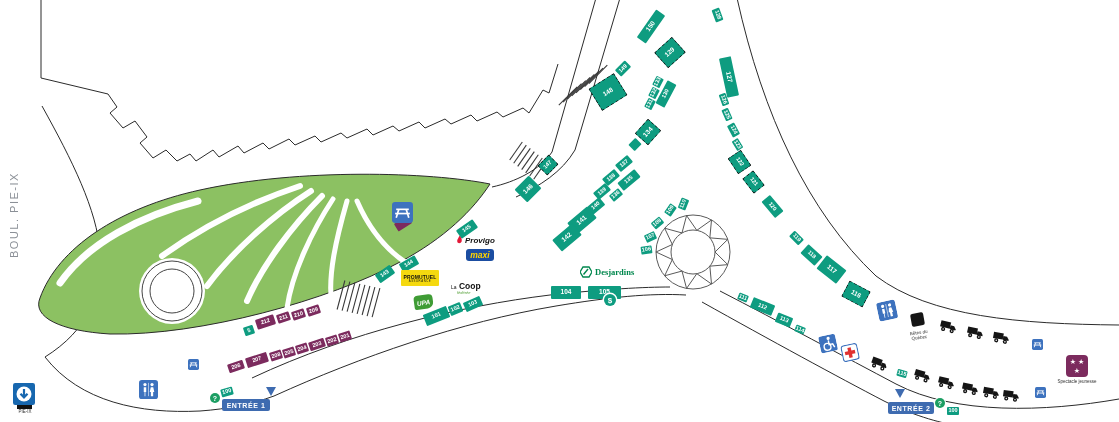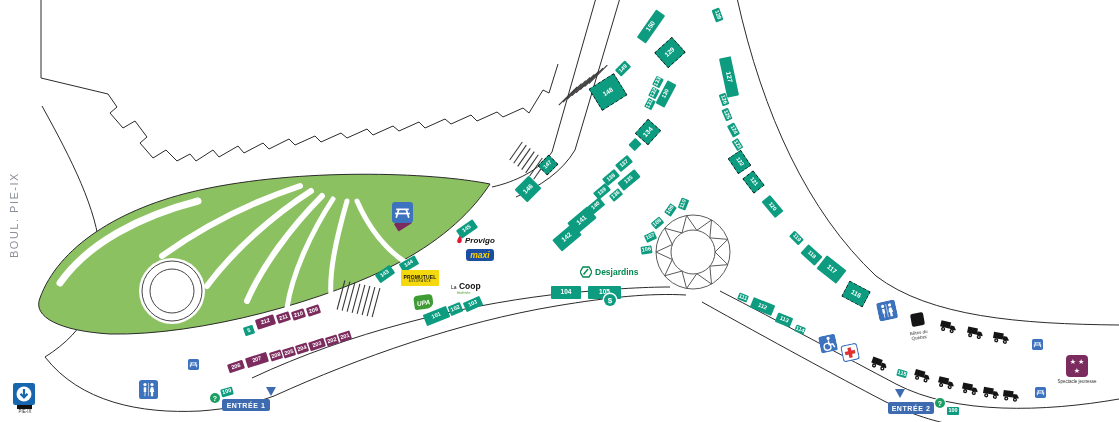--- a/index.html
+++ b/index.html
@@ -41,21 +41,21 @@
              justify-content:center;border-radius:1px;}
   #promutuel .t1{font-size:5px;font-weight:bold;color:#111;letter-spacing:.03em;line-height:6px;}
   #promutuel .t2{font-size:2.8px;color:#111;letter-spacing:.2em;line-height:3px;}
   #lacoop{left:451px;top:282px;flex-direction:column;align-items:flex-start;}
   #lacoop .t1{font-size:8.5px;font-weight:bold;color:#111;line-height:8px;}
   #lacoop .t1 .la{font-size:5px;font-weight:normal;}
   #lacoop .t2{font-size:4px;color:#4C9C2E;font-style:italic;line-height:4px;margin-left:6px;}
   #upa{left:414px;top:295px;width:19px;height:14px;background:#3F9C35;border-radius:4px 4px 6px 2px;
        justify-content:center;transform:rotate(-8deg);}
   #upa .txt{color:#fff;font-weight:bold;font-style:italic;font-size:6.5px;}
-  #desjardins{left:580px;top:266px;}
+  #desjardins{left:580px;top:266px;font-family:Liberation Serif, serif;}
   #desjardins .txt{font-size:8.5px;font-weight:bold;color:#00874D;margin-left:3px;}
 </style>
 </head>
 <body>
 
 <div id="stage">
 
   <svg id="roads" width="1119" height="422">
 
     <path d="M41,-2 L41,78 L108,94 L117,107 L110,113 L123,128 L135,121 L147,137 L140,143 L153,158 L166,150 L177,161 L190,154 L196,161 L213,150 L219,157 L238,146 L244,153 L263,143 L269,149 L289,139 L295,145 L315,136 L321,142 L341,133 L347,138 L367,129 L373,135 L393,126 L399,131 L419,122 L425,128 L445,119 L451,124 L471,115 L477,121 L497,112 L503,117 L523,108 L529,113 L543,90 L549,93 L558,64" fill="none" stroke="#2b2b2b" stroke-width="1"></path>

